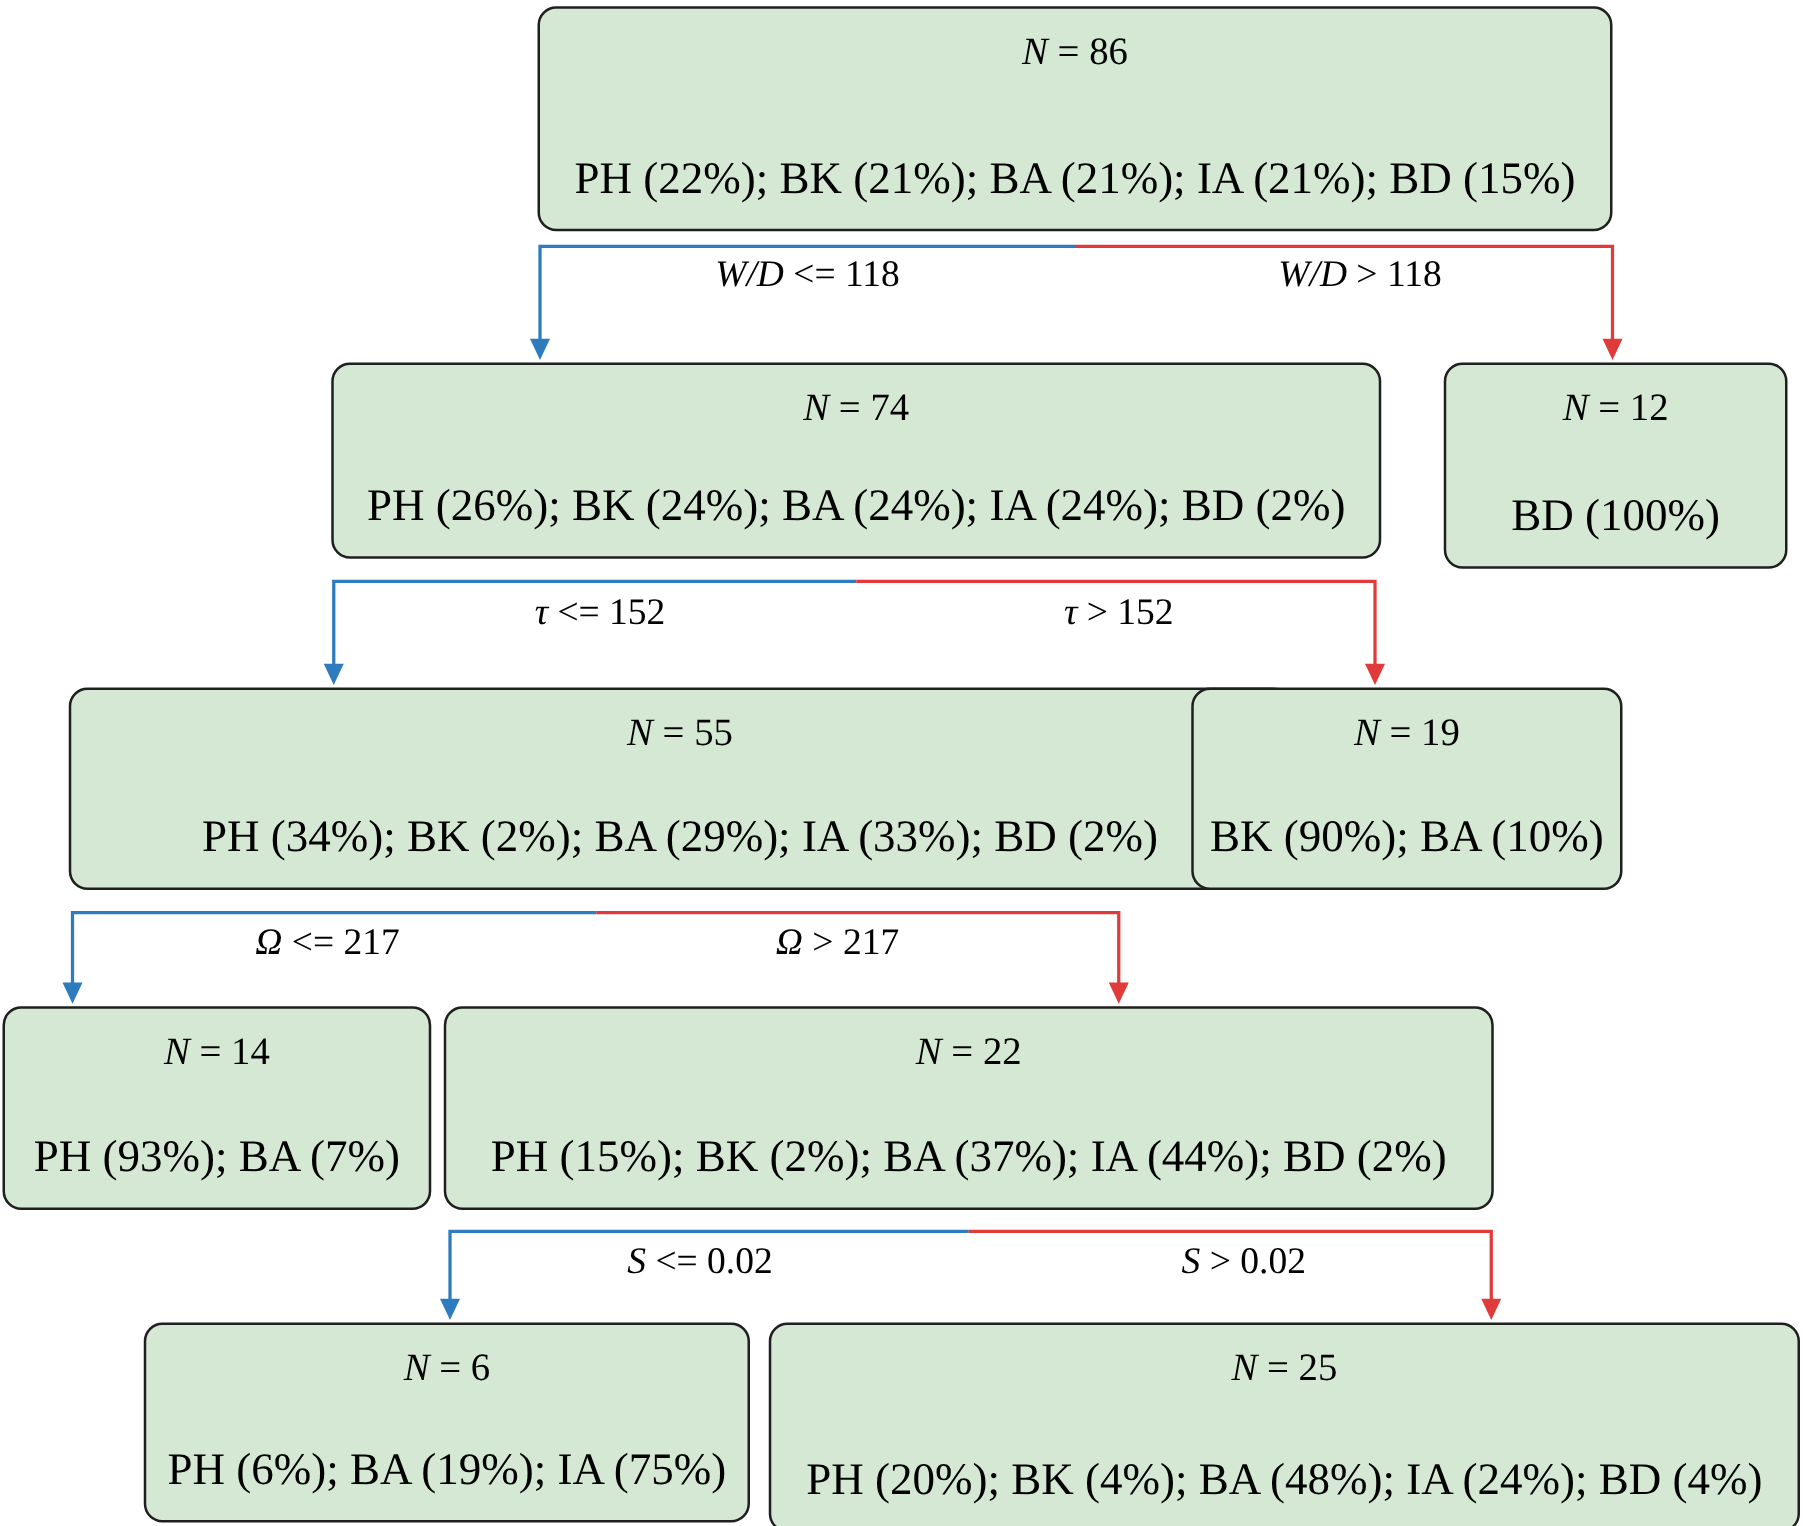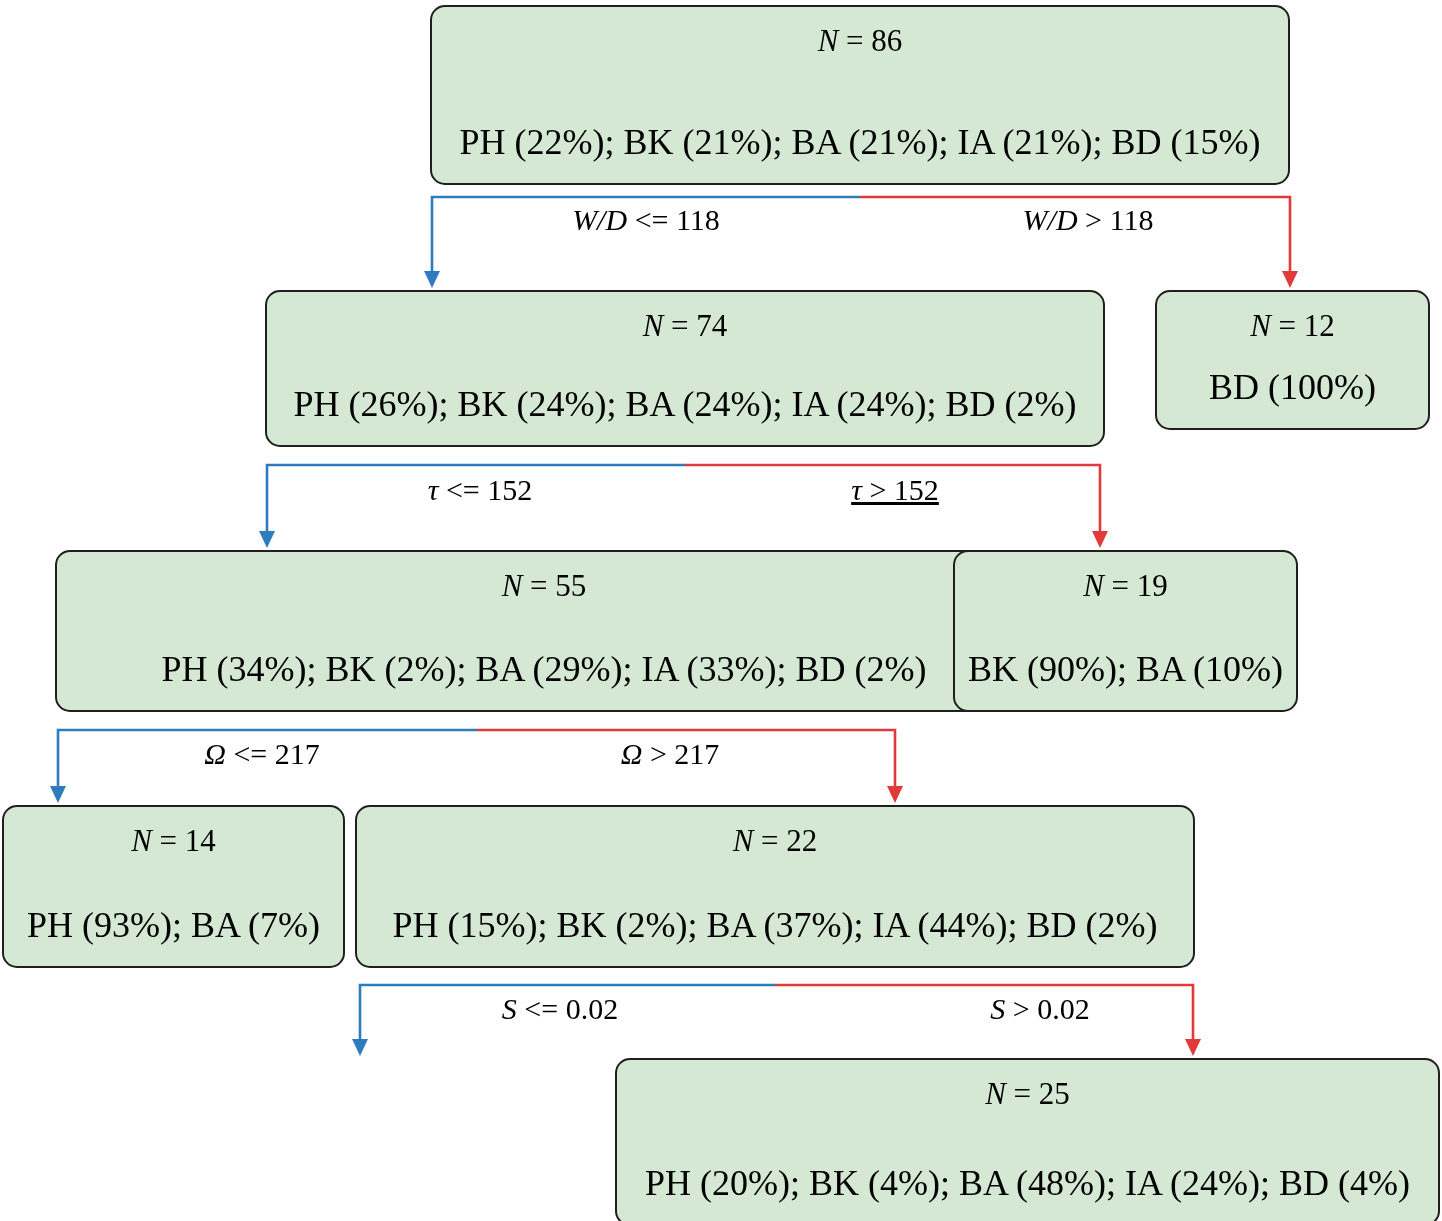--- a/index.html
+++ b/index.html
@@ -80,21 +80,21 @@
   <div class="node" style="left:430px; top:5px; width:860px; height:180px;">
     <div class="line1"><span class="var">N</span><span> = 86</span></div>
     <div class="line2">PH (22%); BK (21%); BA (21%); IA (21%); BD (15%)</div>
   </div>
 
   <div class="node" style="left:265px; top:290px; width:840px; height:157px;">
     <div class="line1"><span class="var">N</span><span> = 74</span></div>
     <div class="line2">PH (26%); BK (24%); BA (24%); IA (24%); BD (2%)</div>
   </div>
 
-  <div class="node" style="left:1155px; top:290px; width:275px; height:140px;">
+  <div class="node" style="left:1155px; top:290px; width:275px; height:165px;">
     <div class="line1"><span class="var">N</span><span> = 12</span></div>
     <div class="line2">BD (100%)</div>
   </div>
 
   <div class="node" style="left:55px; top:550px; width:978px; height:162px;">
     <div class="line1"><span class="var">N</span><span> = 55</span></div>
     <div class="line2">PH (34%); BK (2%); BA (29%); IA (33%); BD (2%)</div>
   </div>
 
   <div class="node" style="left:953px; top:550px; width:345px; height:162px;">
@@ -105,31 +105,35 @@
   <div class="node" style="left:2px; top:805px; width:343px; height:163px;">
     <div class="line1"><span class="var">N</span><span> = 14</span></div>
     <div class="line2">PH (93%); BA (7%)</div>
   </div>
 
   <div class="node" style="left:355px; top:805px; width:840px; height:163px;">
     <div class="line1"><span class="var">N</span><span> = 22</span></div>
     <div class="line2">PH (15%); BK (2%); BA (37%); IA (44%); BD (2%)</div>
   </div>
 
+  <div class="node" style="left:115px; top:1058px; width:485px; height:160px;">
+    <div class="line1"><span class="var">N</span><span> = 6</span></div>
+    <div class="line2">PH (6%); BA (19%); IA (75%)</div>
+  </div>
 
   <div class="node" style="left:615px; top:1058px; width:825px; height:168px;gap:29px;">
     <div class="line1"><span class="var">N</span><span> = 25</span></div>
     <div class="line2">PH (20%); BK (4%); BA (48%); IA (24%); BD (4%)</div>
   </div>
 
   <div class="edge-label" style="left:646px; top:203px;text-align:center;"><span class="var">W/D</span><span> &lt;= 118</span></div>
   <div class="edge-label" style="left:1088px; top:203px;"><span class="var">W/D</span><span> &gt; 118</span></div>
 
   <div class="edge-label" style="left:480px; top:473px;"><span class="var">τ</span><span> &lt;= 152</span></div>
-  <div class="edge-label" style="left:895px; top:473px;text-decoration:underline;"><span class="var">τ</span><span> &gt; 152</span></div>
+  <div class="edge-label" style="left:895px; top:473px;"><span class="var">τ</span><span> &gt; 152</span></div>
 
   <div class="edge-label" style="left:262px; top:737px;"><span class="var">Ω</span><span> &lt;= 217</span></div>
   <div class="edge-label" style="left:670px; top:737px;"><span class="var">Ω</span><span> &gt; 217</span></div>
 
   <div class="edge-label" style="left:560px; top:992px;"><span class="var">S</span><span> &lt;= 0.02</span></div>
-  <div class="edge-label" style="left:1040px; top:992px;"><span class="var">S</span><span> &gt; 0.02</span></div>
+  <div class="edge-label" style="left:995px; top:992px;"><span class="var">S</span><span> &gt; 0.02</span></div>
 
 </div>
 
 </body></html>

